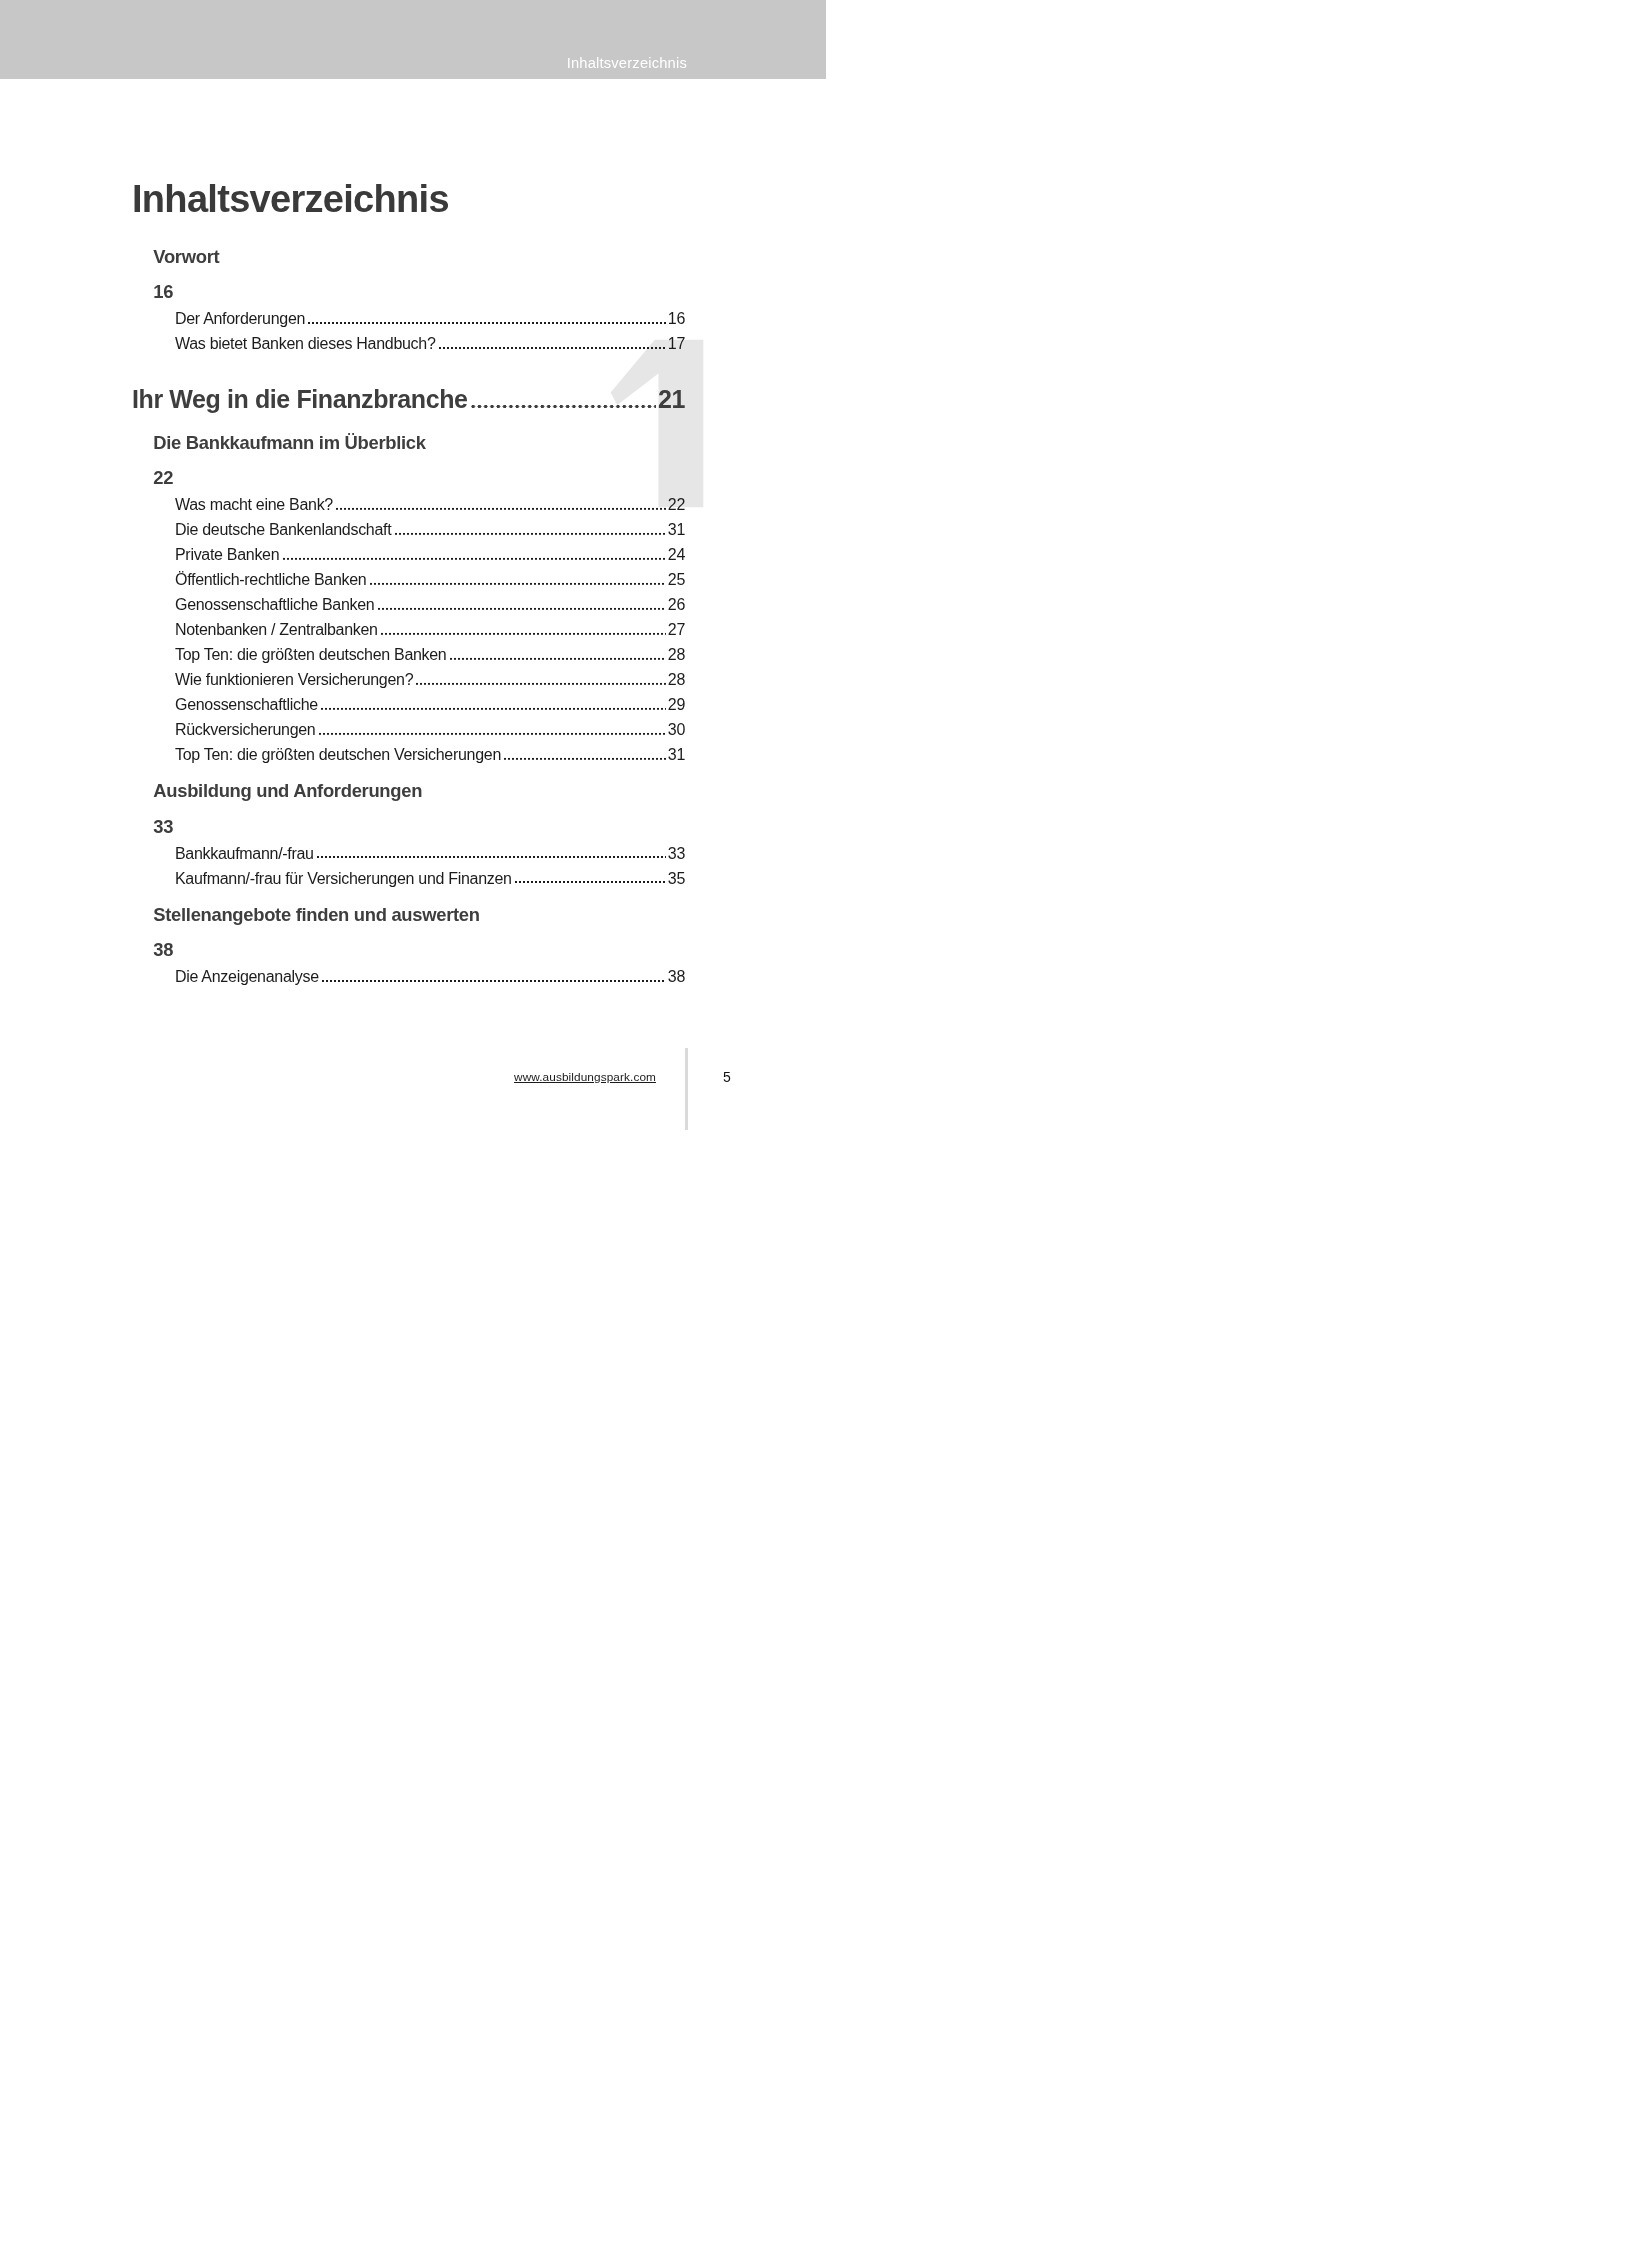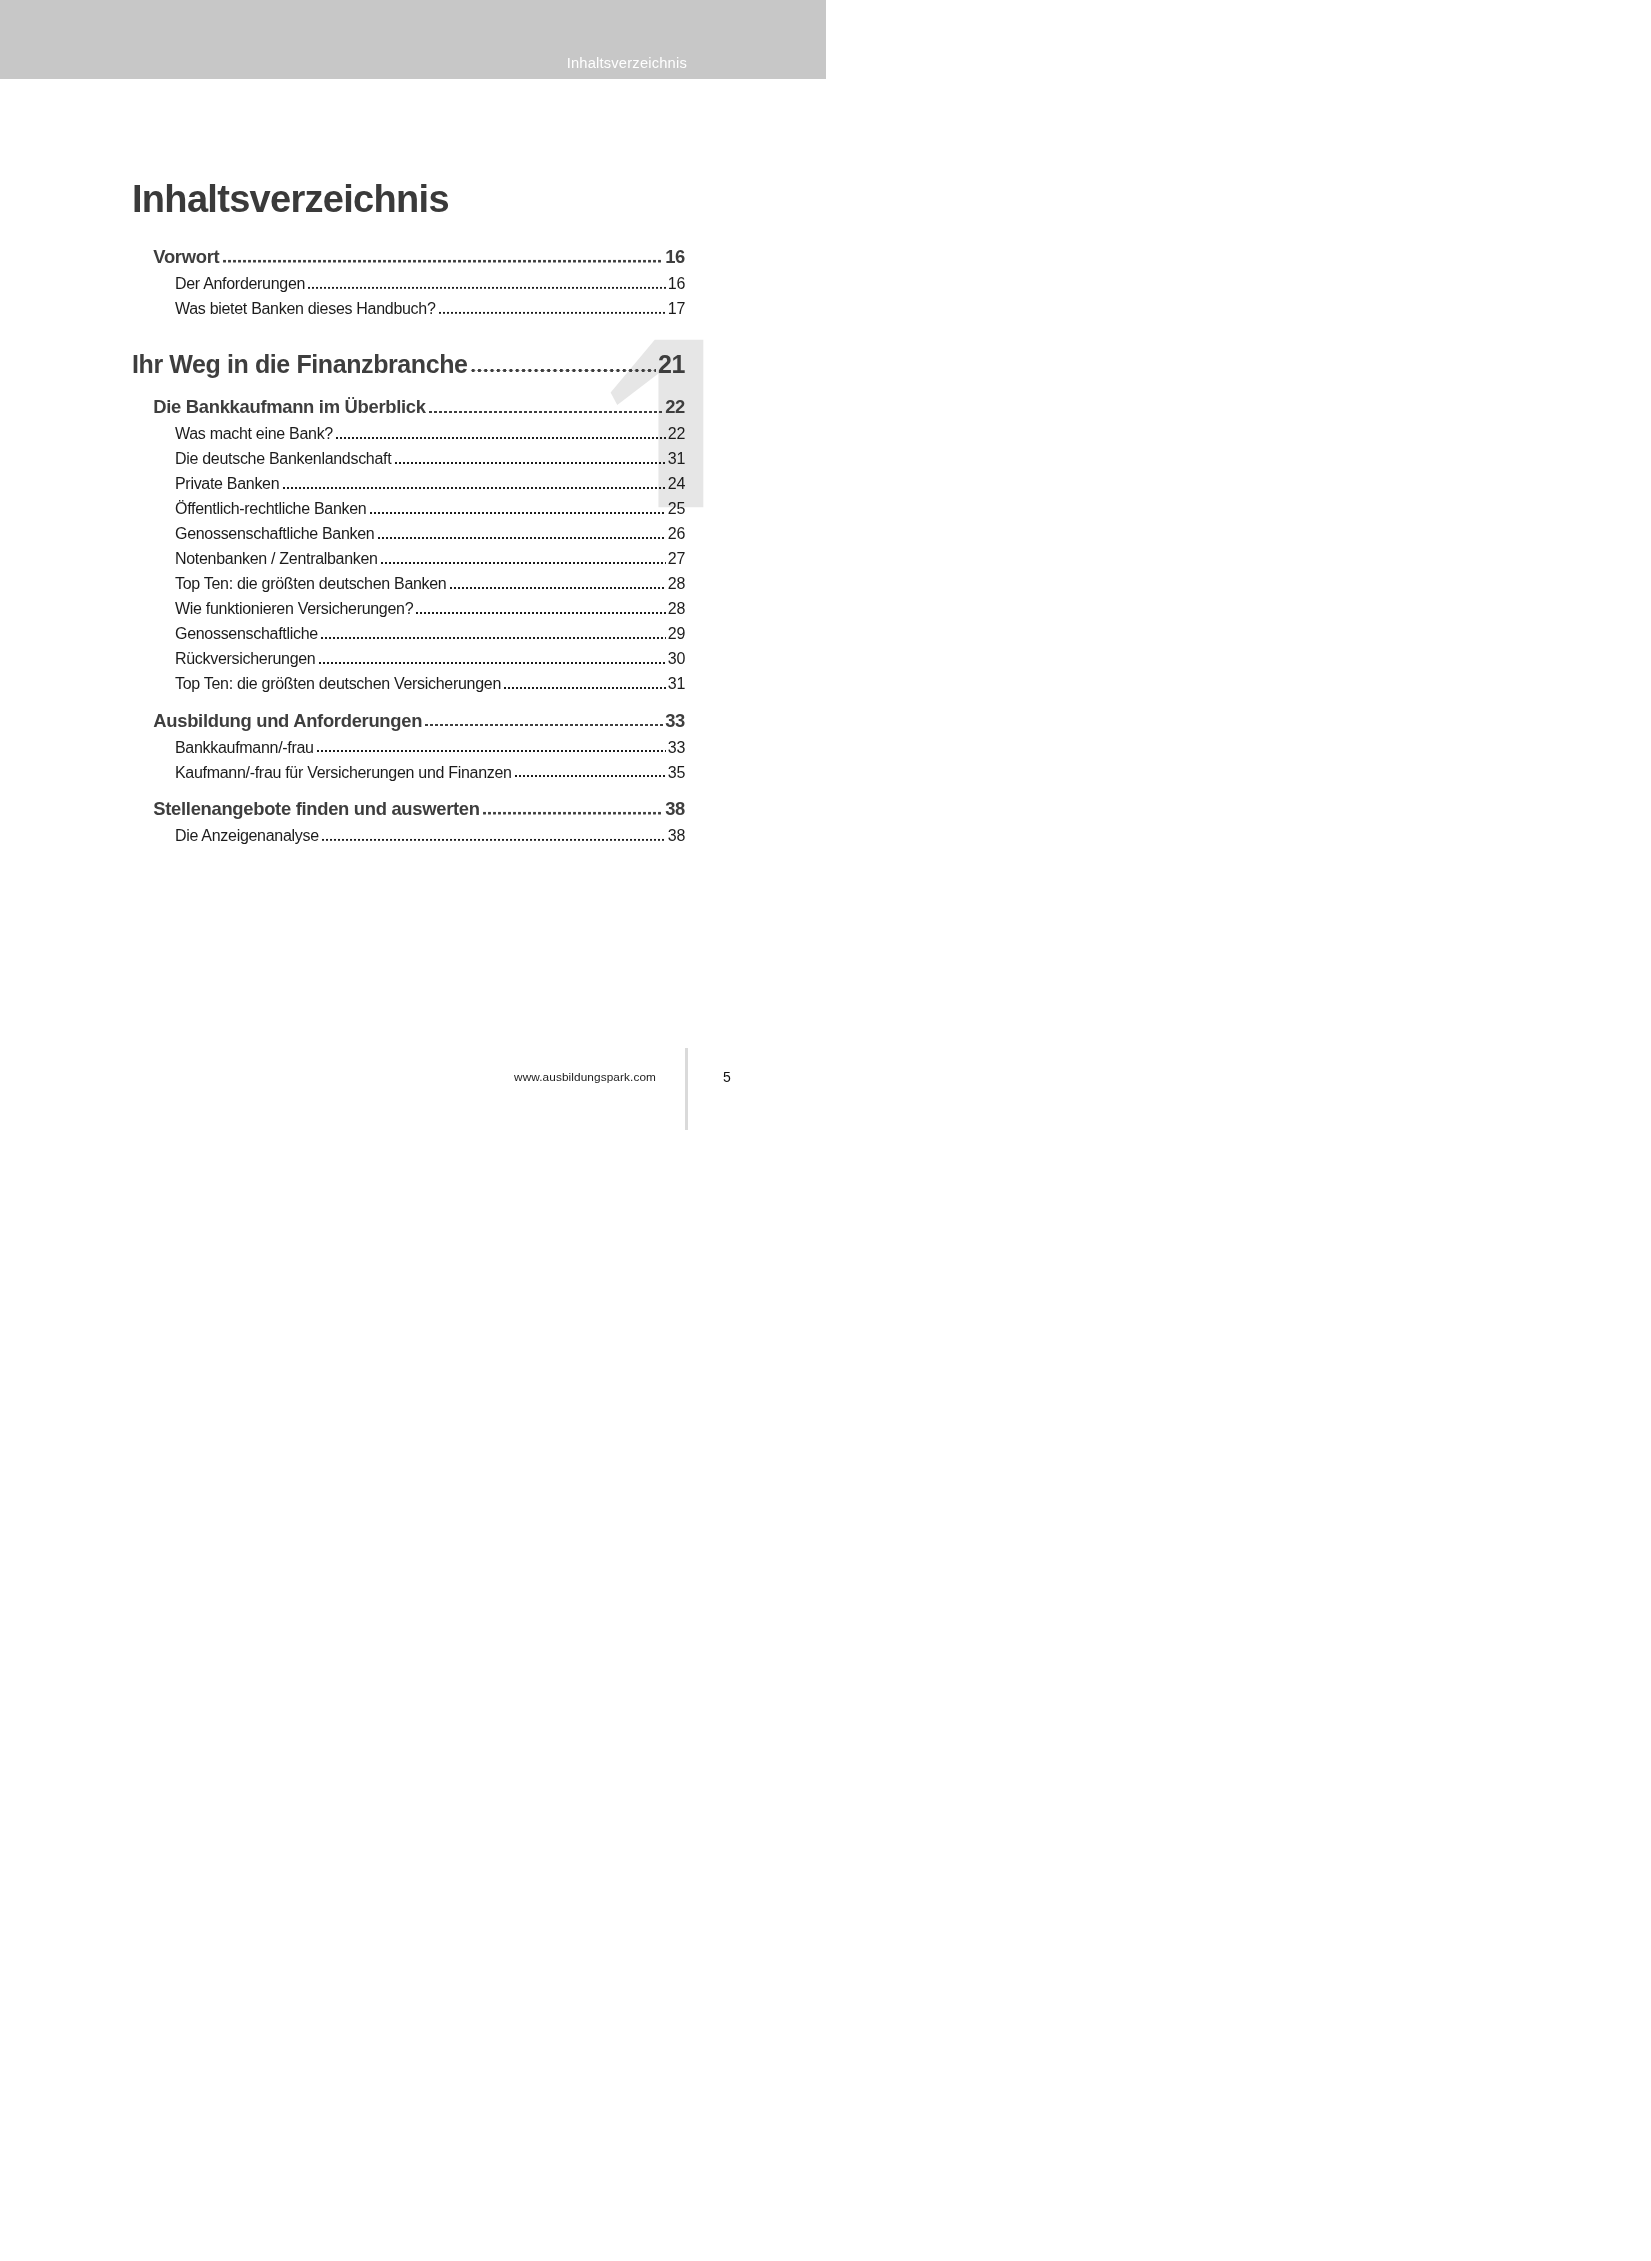--- a/index.html
+++ b/index.html
@@ -42,41 +42,41 @@
     font-size:16px;line-height:25px;color:#1c1c1c;
     padding-left:43px;letter-spacing:-0.3px;
   }
   .sub .leader{
     height:3.7px;margin-bottom:6.6px;
     background:radial-gradient(circle, #1c1c1c 0.8px, transparent 1.1px)
                repeat-x left center/4px 3.7px;
   }
   .h1{
     font-size:18.4px;line-height:28px;font-weight:700;color:#3e3e3e;
-    padding-left:21.3px;margin-top:10.3px;letter-spacing:-0.3px;
+    padding-left:21.3px;margin-top:10.3px;letter-spacing:-0.3px;flex-direction:column;
   }
   .h1 .leader{
     height:4.4px;margin-bottom:7.4px;
     background:radial-gradient(circle, #3e3e3e 1.3px, transparent 1.6px)
                repeat-x left center/5px 4.4px;
   }
   .chapter{
     font-size:25px;line-height:37px;font-weight:700;color:#3e3e3e;
     padding-left:0;margin-top:25px;letter-spacing:-0.4px;align-items:flex-end;
   }
   .chapter .leader{
     height:5.2px;margin-bottom:9.6px;
     background:radial-gradient(circle, #3e3e3e 1.7px, transparent 2px)
                repeat-x left center/6.3px 5.2px;
   }
   .toc .row:first-child{margin-top:0;}
   
   .footer-url{
     position:absolute;right:170px;top:1070px;
-    font-size:11.8px;color:#1c1c1c;letter-spacing:0.1px;
+    font-size:11.8px;color:#1c1c1c;letter-spacing:0.1px;text-decoration:underline;
   }
   .footer-bar{
     position:absolute;left:685px;top:1048px;width:2.9px;height:82px;
     background:#dadada;
   }
   .footer-page{
     position:absolute;left:715px;top:1069px;width:23.6px;
     font-size:14px;color:#111111;text-align:center;
   }
 </style>

